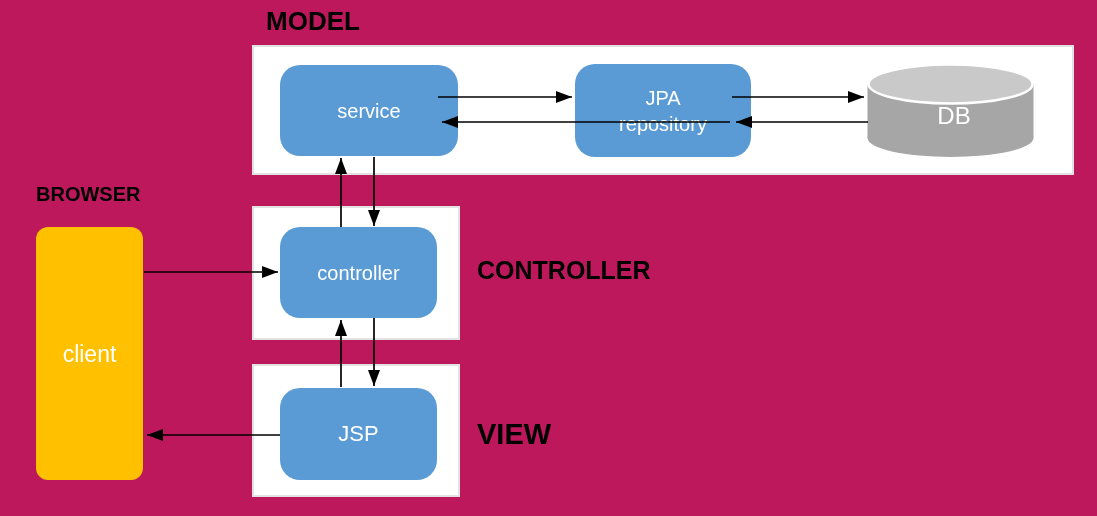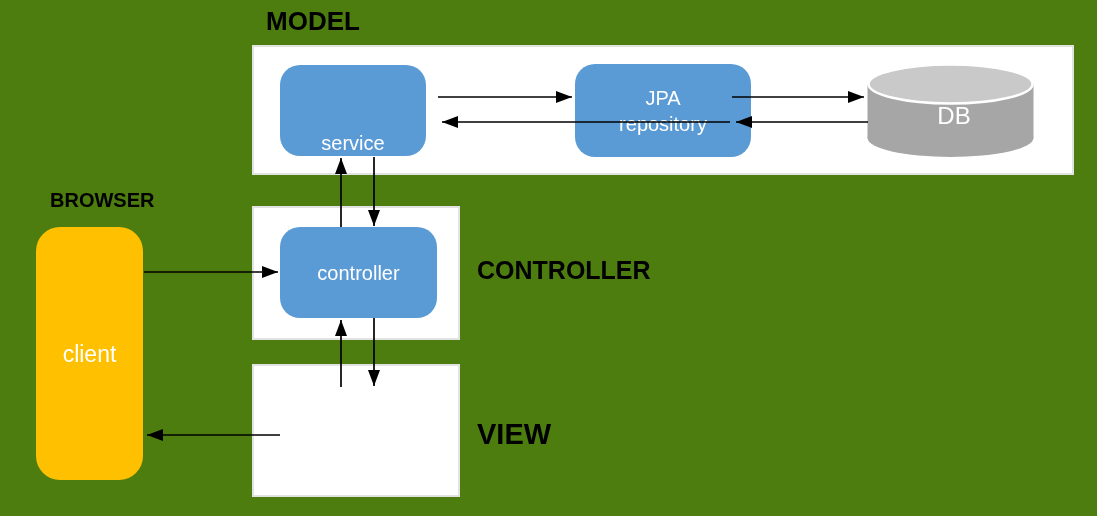--- a/index.html
+++ b/index.html
@@ -14,64 +14,64 @@
   }
   * { margin: 0; padding: 0; box-sizing: border-box; }
   body {
     background: #ffffff;
     font-family: "Liberation Sans", "DejaVu Sans", sans-serif;
   }
   .canvas {
     position: relative;
     width: 1097px;
     height: 516px;
-    background: #4d7c0f;
+    background: #be185d;
     overflow: hidden;
   }
   .section {
     position: absolute;
     border: 2px solid var(--section-border);
     background: #ffffff;
   }
   .model-section      { left: 252px; top: 45px;  width: 822px; height: 130px; }
   .controller-section { left: 252px; top: 206px; width: 208px; height: 134px; }
   .view-section       { left: 252px; top: 364px; width: 208px; height: 133px; }
 
   .heading {
     position: absolute;
     font-weight: 700;
     color: var(--heading-text);
     letter-spacing: 0px;
     white-space: nowrap;
   }
   .model-heading      { left: 266px; top: 6px;   font-size: 26px; }
-  .browser-heading    { left: 36px;  top: 189px; font-size: 20px; margin-left: 14px; }
+  .browser-heading    { left: 36px;  top: 183px; font-size: 20px; }
   .controller-heading { left: 477px; top: 256px; font-size: 25px; }
   .view-heading       { left: 477px; top: 418px; font-size: 29px; }
 
   .node {
     position: absolute;
     background: var(--component-fill);
     border-radius: 20px;
     display: flex;
     align-items: center;
     justify-content: center;
     color: var(--text-on-node);
     font-size: 20px;
     text-align: center;
   }
   .node .node-label { white-space: pre-line; line-height: 26px; }
-  .service-node    { left: 280px; top: 65px;  width: 146px; height: 91px; align-items: flex-end; }
+  .service-node    { left: 280px; top: 65px;  width: 178px; height: 91px; }
   .jpa-node        { left: 575px; top: 64px;  width: 176px; height: 93px; }
   .controller-node { left: 280px; top: 227px; width: 157px; height: 91px; }
   .jsp-node        { left: 280px; top: 388px; width: 157px; height: 92px; font-size: 22px; }
   .client-node {
     left: 36px; top: 227px; width: 107px; height: 253px;
     background: var(--client-fill);
-    border-radius: 24px;
+    border-radius: 12px;
     font-size: 23px;
   }
 
   .db-node { position: absolute; left: 867px; top: 62px; width: 174px; height: 96px; }
   .db-node svg { position: absolute; left: 0; top: 0; }
   .db-body-shape { fill: var(--db-body); }
   .db-top-shape  { fill: var(--db-top); stroke: #ffffff; stroke-width: 2.5; }
   .db-node .node-label {
     position: absolute; left: 0; top: 40px; width: 100%;
     text-align: center; color: var(--text-on-node); font-size: 24px;
@@ -108,20 +108,23 @@
 
   <div class="node jpa-node">
     <span class="node-label">JPA
 repository</span>
   </div>
 
   <div class="node controller-node">
     <span class="node-label">controller</span>
   </div>
 
+  <div class="node jsp-node">
+    <span class="node-label">JSP</span>
+  </div>
 
   <div class="db-node">
     <svg width="167" height="96" viewBox="0 0 167 96">
       <rect class="db-body-shape" x="0.5" y="22" width="166" height="54"></rect>
       <ellipse class="db-body-shape" cx="83.5" cy="76" rx="83" ry="19"></ellipse>
       <ellipse class="db-top-shape" cx="83.5" cy="22" rx="82" ry="19.5"></ellipse>
     </svg>
     <span class="node-label">DB</span>
   </div>
 

